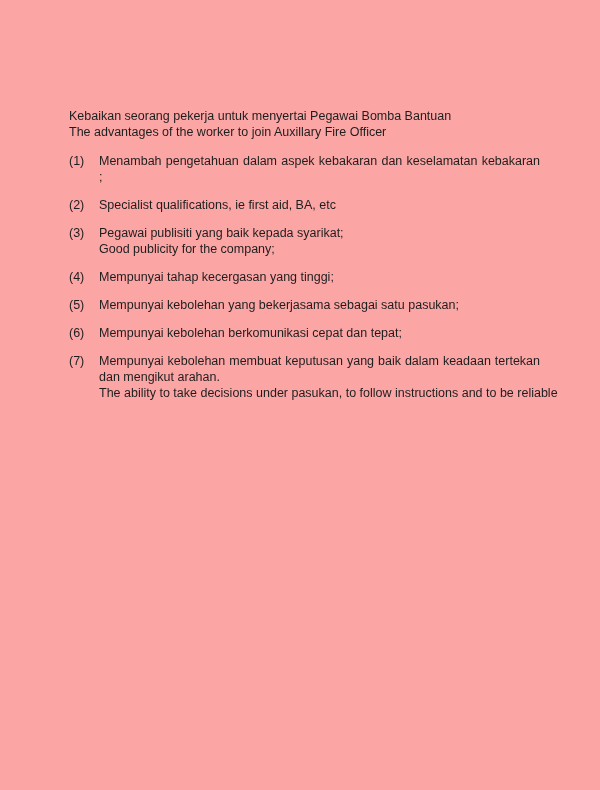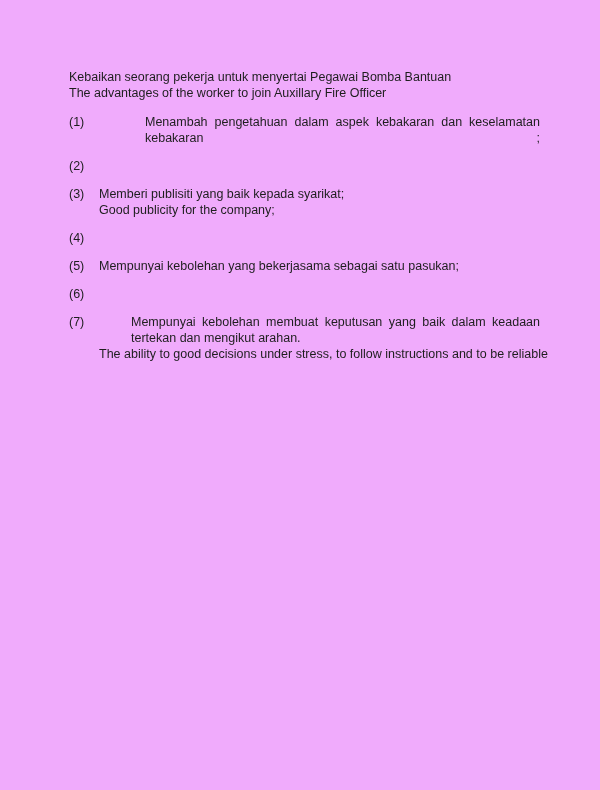--- a/index.html
+++ b/index.html
@@ -10,23 +10,23 @@
   body {
     width: 600px;
     height: 790px;
     font-family: "Liberation Sans", sans-serif;
   }
   .page {
     position: relative;
     width: 600px;
     height: 790px;
     box-sizing: border-box;
-    background: #f0abfc;
+    background: #fca5a5;
     color: #1e1e1e;
-    padding: 69px 60px 0 69px;
+    padding: 108px 60px 0 69px;
     font-size: 12.5px;
     line-height: 16px;
     overflow: hidden;
   }
   .doc-header {
     margin-bottom: 13px;
   }
   .en {
     white-space: nowrap;
   }
@@ -37,72 +37,73 @@
   .num {
     flex: 0 0 30px;
     width: 30px;
   }
   .body {
     flex: 0 0 441px;
     width: 441px;
   }
   .justify {
     text-align: justify;
-    margin-left: 32px;
   }
   .justify-last {
     text-align: justify;
     text-align-last: justify;
-    margin-left: 46px;
   }
 </style>
 </head>
 <body>
 
 <div class="page">
   <div class="doc-header">
     <div class="line">Kebaikan seorang pekerja untuk menyertai Pegawai Bomba Bantuan</div>
     <div class="line en">The advantages of the worker to join Auxillary Fire Officer</div>
   </div>
   <div class="list" id="list">
       <div class="item">
         <div class="num">(1)</div>
         <div class="body">
           <div class="my justify-last">Menambah pengetahuan dalam aspek kebakaran dan keselamatan kebakaran ;</div>
         </div>
       </div>
       <div class="item">
         <div class="num">(2)</div>
         <div class="body">
+          <div class="en">Specialist qualifications, ie first aid, BA, etc</div>
         </div>
       </div>
       <div class="item">
         <div class="num">(3)</div>
         <div class="body">
-          <div class="my">Memberi publisiti yang baik kepada syarikat;</div>
+          <div class="my">Pegawai publisiti yang baik kepada syarikat;</div>
           <div class="en">Good publicity for the company;</div>
         </div>
       </div>
       <div class="item">
         <div class="num">(4)</div>
         <div class="body">
+          <div class="my">Mempunyai tahap kecergasan yang tinggi;</div>
         </div>
       </div>
       <div class="item">
         <div class="num">(5)</div>
         <div class="body">
           <div class="my">Mempunyai kebolehan yang bekerjasama sebagai satu pasukan;</div>
         </div>
       </div>
       <div class="item">
         <div class="num">(6)</div>
         <div class="body">
+          <div class="my">Mempunyai kebolehan berkomunikasi cepat dan tepat;</div>
         </div>
       </div>
       <div class="item">
         <div class="num">(7)</div>
         <div class="body">
           <div class="my justify">Mempunyai kebolehan membuat keputusan yang baik dalam keadaan tertekan dan mengikut arahan.</div>
-          <div class="en">The ability to good decisions under stress, to follow instructions and to be reliable</div>
+          <div class="en">The ability to take decisions under pasukan, to follow instructions and to be reliable</div>
         </div>
       </div>
     </div>
 </div>
 
 </body></html>

